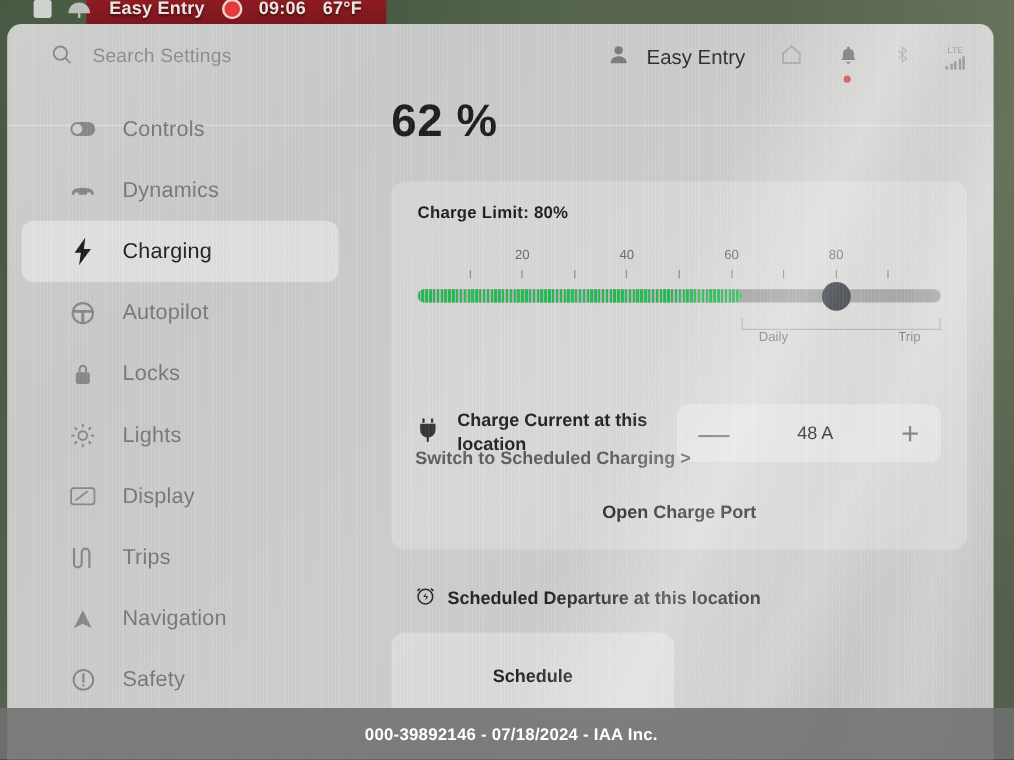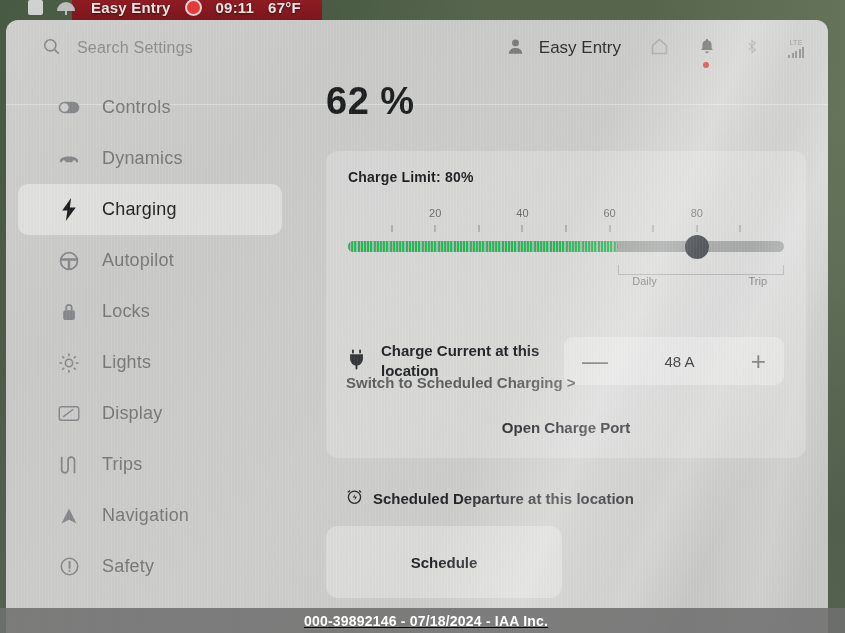--- a/index.html
+++ b/index.html
@@ -250,25 +250,24 @@
     display:flex; align-items:center; justify-content:center;
   }
   .sched-btn { font-size: 15px; font-weight: bold; color: #232428; }
   .switch-link {
     position:absolute; left: 40px; top: 298px;
     font-size: 15px; font-weight: bold; color: #5d5e60;
   }
 
   
   .watermark {
-    position:absolute; left:0; bottom:0; width: 845px; height: 25px;
+    position:absolute; left:0; bottom:0; width: 845px; height: 43px;
     background: rgba(112,112,112,.88);
     display:flex; align-items:center;
     z-index: 60;
-    text-decoration: underline;
   }
   .watermark span {
     margin-left: 304px;
     color: #ffffff; font-size: 14px; font-weight: bold; letter-spacing:.2px;
   }
 </style>
 </head>
 <body>
 
 <div id="screen">
@@ -276,21 +275,21 @@
   <div class="bg-photo"></div>
   <div class="bg-strip">
     <div class="bg-redbar"></div>
   </div>
 
   <div class="status-bar">
     <div class="sb-square"></div>
     <div class="sb-umbrella"></div>
     <div class="sb-text">Easy Entry</div>
     <div class="sb-rec"></div>
-    <div class="sb-text">09:11</div>
+    <div class="sb-text">09:06</div>
     <div class="sb-text">67°F</div>
   </div>
 
   <div class="panel">
 
     <div class="panel-header">
       <div class="search-box">
         <span>
           <svg width="19" height="19" viewBox="0 0 24 24" fill="none" stroke="#8a8b88" stroke-width="2">
             <circle cx="10.5" cy="10.5" r="7"></circle>

